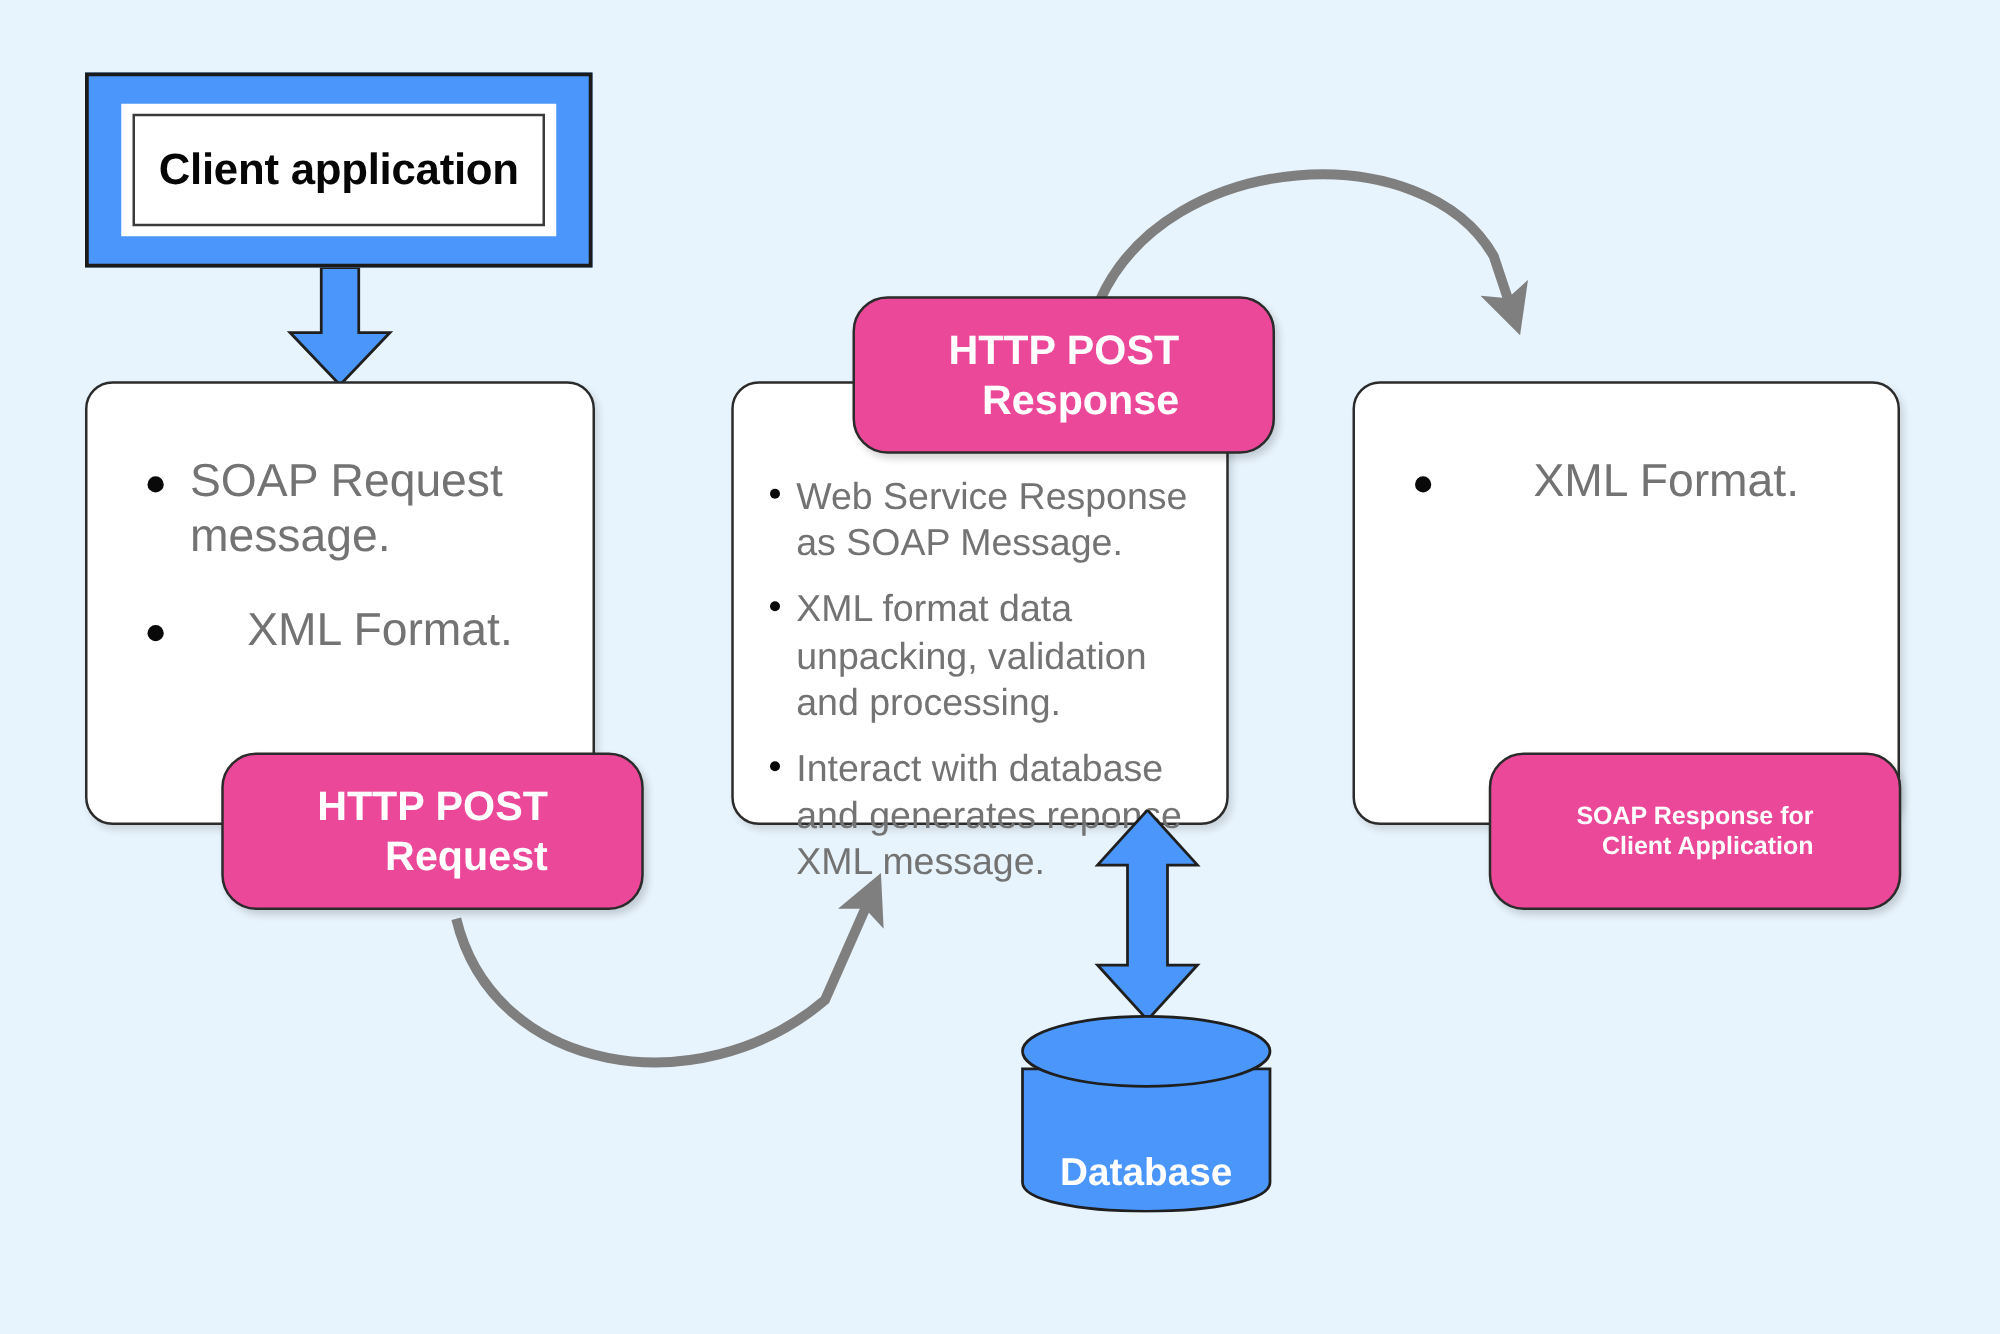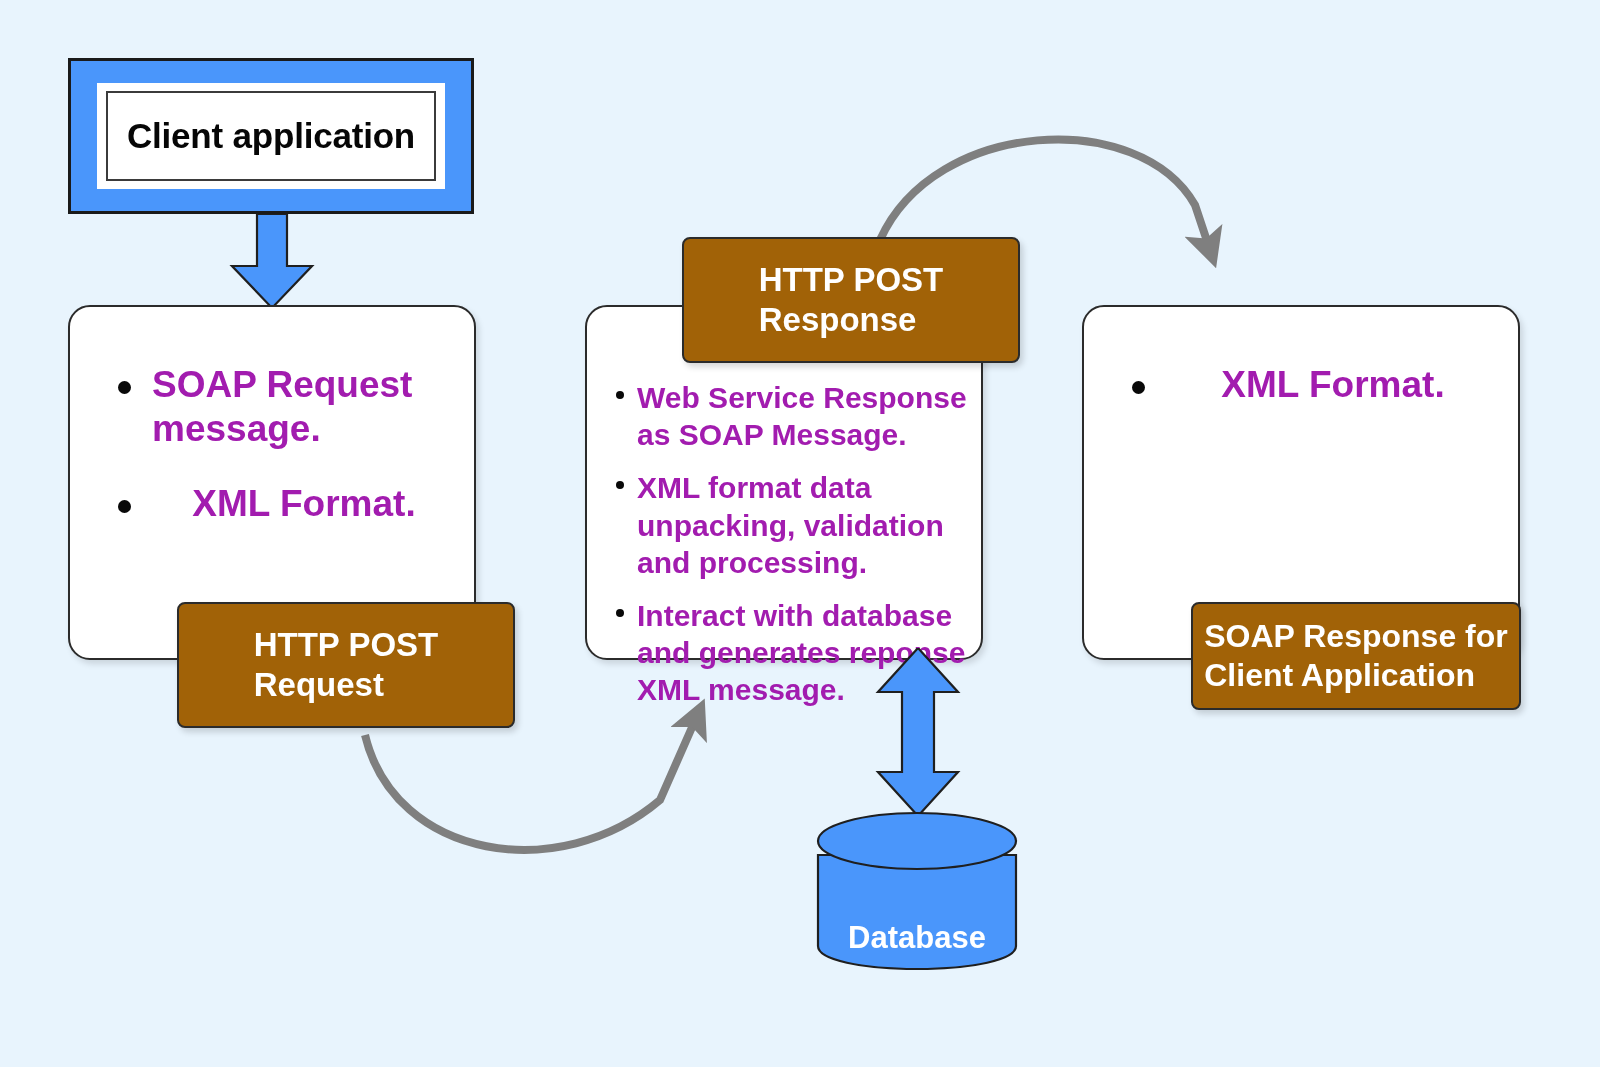--- a/index.html
+++ b/index.html
@@ -75,22 +75,22 @@
   #card-middle { left: 585px;  top: 305px; width: 398px; height: 355px; }
   #card-right  { left: 1082px; top: 305px; width: 438px; height: 355px; }
 
   .bullet-list {
     list-style: none;
     margin: 0;
     padding: 0;
   }
   .bullet-list li {
     position: relative;
-    color: #a21caf;
-    font-weight: 700;
+    color: #737373;
+    font-weight: 400;
   }
   .bullet-list li::before {
     content: "";
     position: absolute;
     border-radius: 50%;
     background: #090909;
   }
 
   
   .list-big {
@@ -128,45 +128,45 @@
   .list-small li::before {
     width: 8px;
     height: 8px;
     left: 3px;
     top: 12px;
   }
 
   
   .badge {
     position: absolute;
-    background: #a16207;
+    background: #ec4899;
     border: 2px solid #2b2b2b;
-    border-radius: 8px;
+    border-radius: 28px;
     box-sizing: border-box;
     color: #ffffff;
     font-weight: 700;
-    text-align: left;
+    text-align: right;
     display: flex;
     align-items: center;
     justify-content: center;
     line-height: 1.22;
     box-shadow: 3px 4px 6px rgba(0,0,0,0.16);
     white-space: pre-line;
   }
   #badge-http-response {
     left: 682px; top: 237px; width: 338px; height: 126px;
     font-size: 33px;
   }
   #badge-http-request {
     left: 177px; top: 602px; width: 338px; height: 126px;
     font-size: 33px;
   }
   #badge-soap-response {
-    left: 1191px; top: 602px; width: 330px; height: 108px;
-    font-size: 32px;
+    left: 1191px; top: 602px; width: 330px; height: 126px;
+    font-size: 20px;
   }
 
   
   #arrow-client-to-request {
     position: absolute;
     left: 222px;
     top: 214px;
     width: 100px;
     height: 96px;
   }

